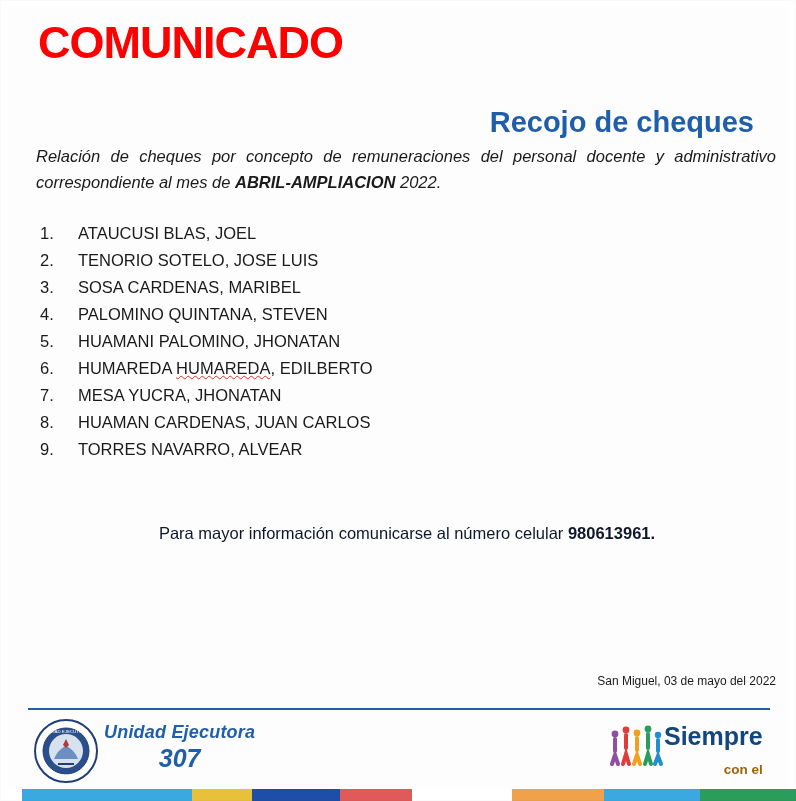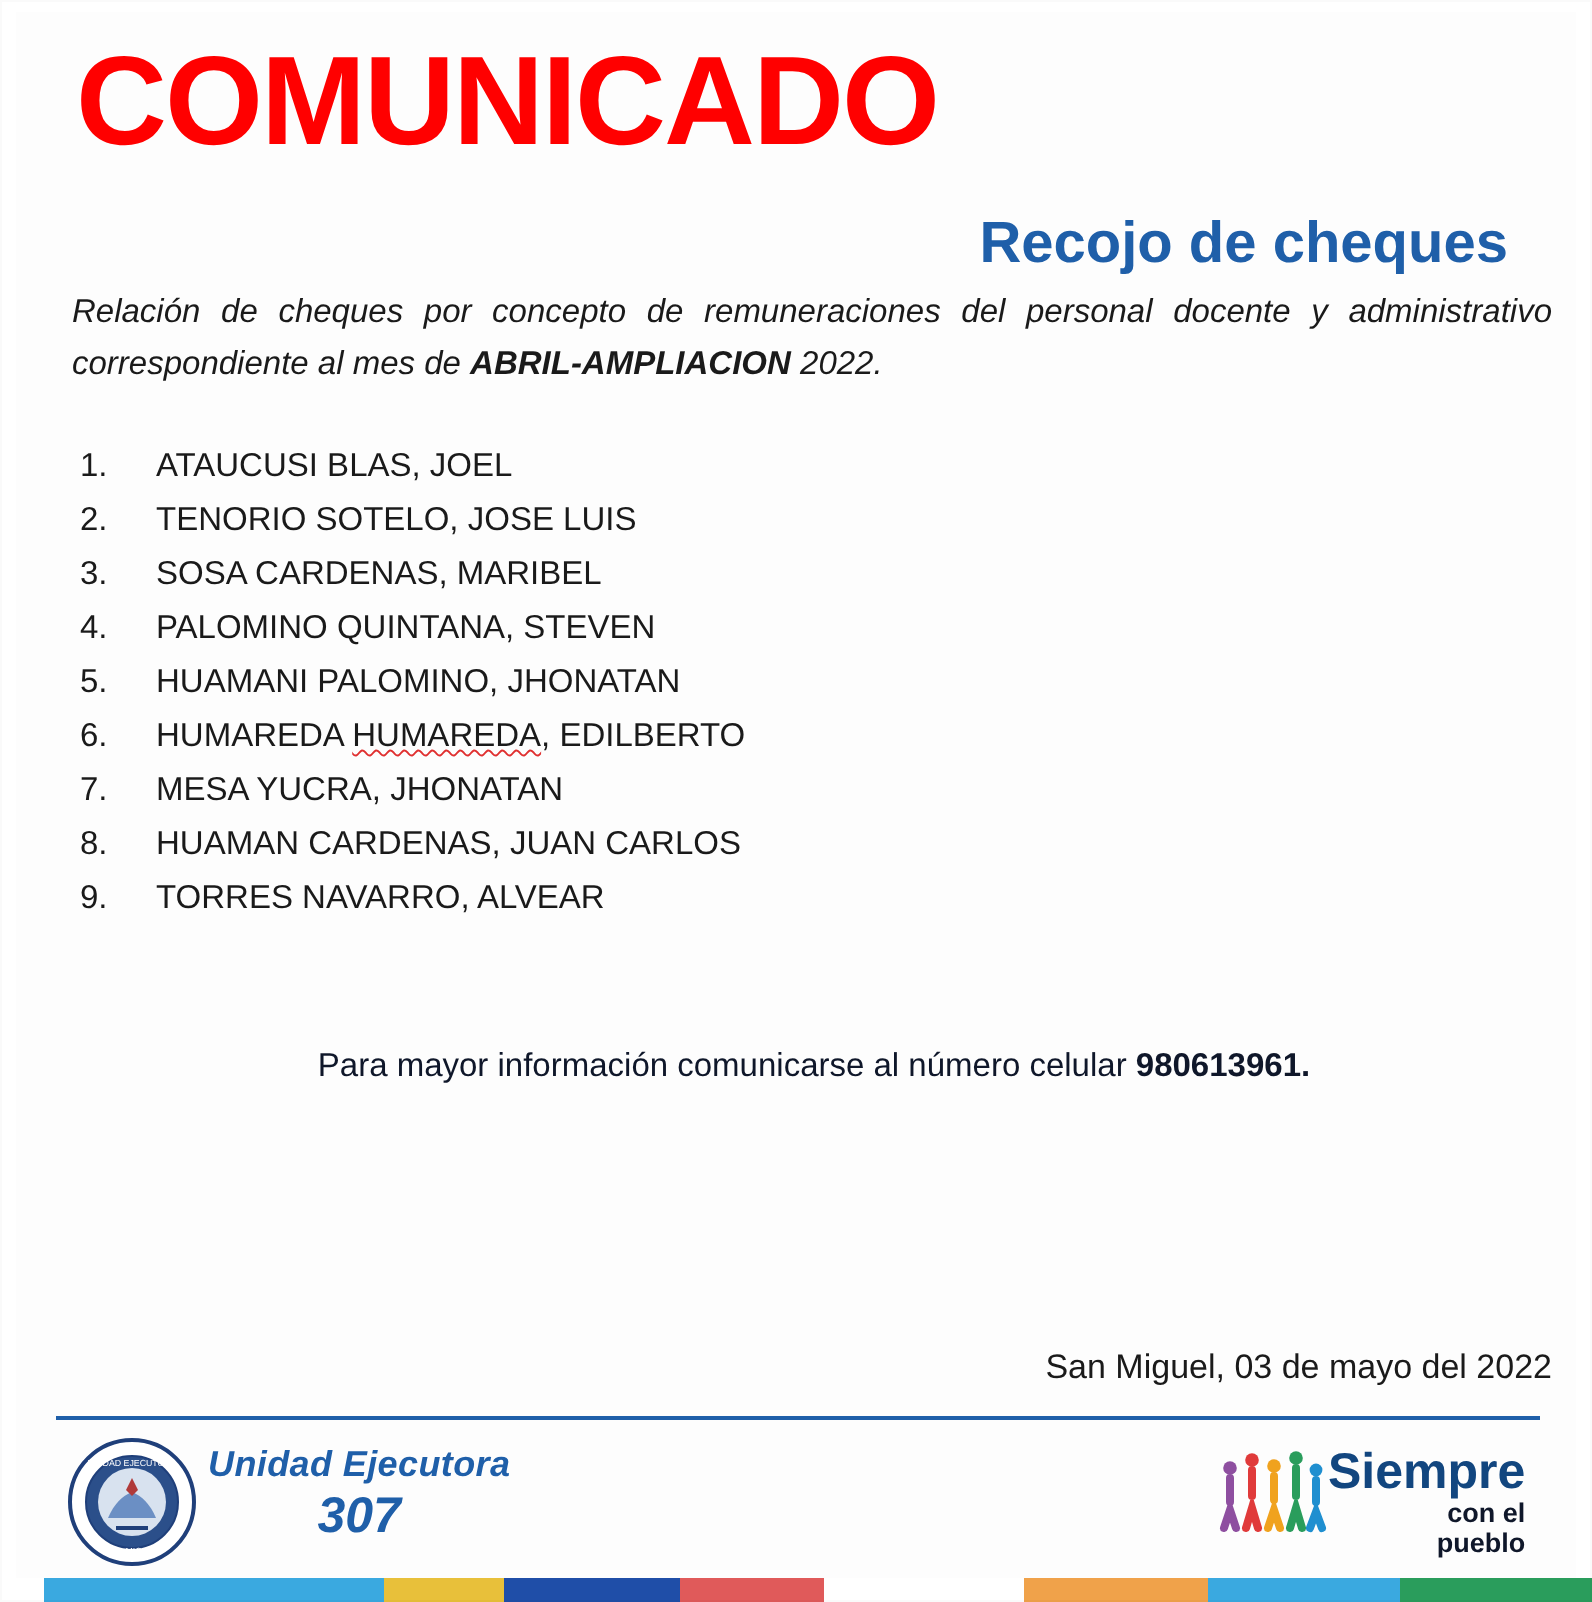--- a/index.html
+++ b/index.html
@@ -24,21 +24,21 @@
     top: 6px;
     width: 780px;
     height: 783px;
     background: #fdfdfd;
     box-sizing: border-box;
   }
   .title {
     position: absolute;
     left: 30px;
     top: 14px;
-    font-size: 63px;
+    font-size: 45px;
     font-weight: bold;
     color: #ff0000;
     letter-spacing: -1px;
     line-height: 1;
   }
   .subtitle {
     position: absolute;
     right: 34px;
     top: 100px;
     font-size: 29px;
@@ -97,21 +97,21 @@
     text-align: center;
     font-size: 16.5px;
     color: #0f172a;
   }
   .contact b { font-weight: bold; }
 
   .place-date {
     position: absolute;
     right: 12px;
     top: 668px;
-    font-size: 17px;
+    font-size: 12px;
     color: #1a1a1a;
   }
 
   .footer-rule {
     position: absolute;
     left: 20px;
     right: 18px;
     top: 702px;
     height: 2px;
     background: #1f5fa9;
@@ -178,23 +178,23 @@
   }
   .logo-siempre {
     font-size: 25px;
     font-weight: bold;
     color: #12467f;
     line-height: 1;
   }
   .logo-sub {
     font-size: 13.5px;
     font-weight: bold;
-    color: #0f172a;
+    color: #a16207;
     line-height: 1.05;
-    margin-top: 1px;
+    margin-top: 14px;
   }
 
   
   .colorbar {
     position: absolute;
     left: 0;
     right: 0;
     bottom: 0;
     height: 12px;
     display: flex;

